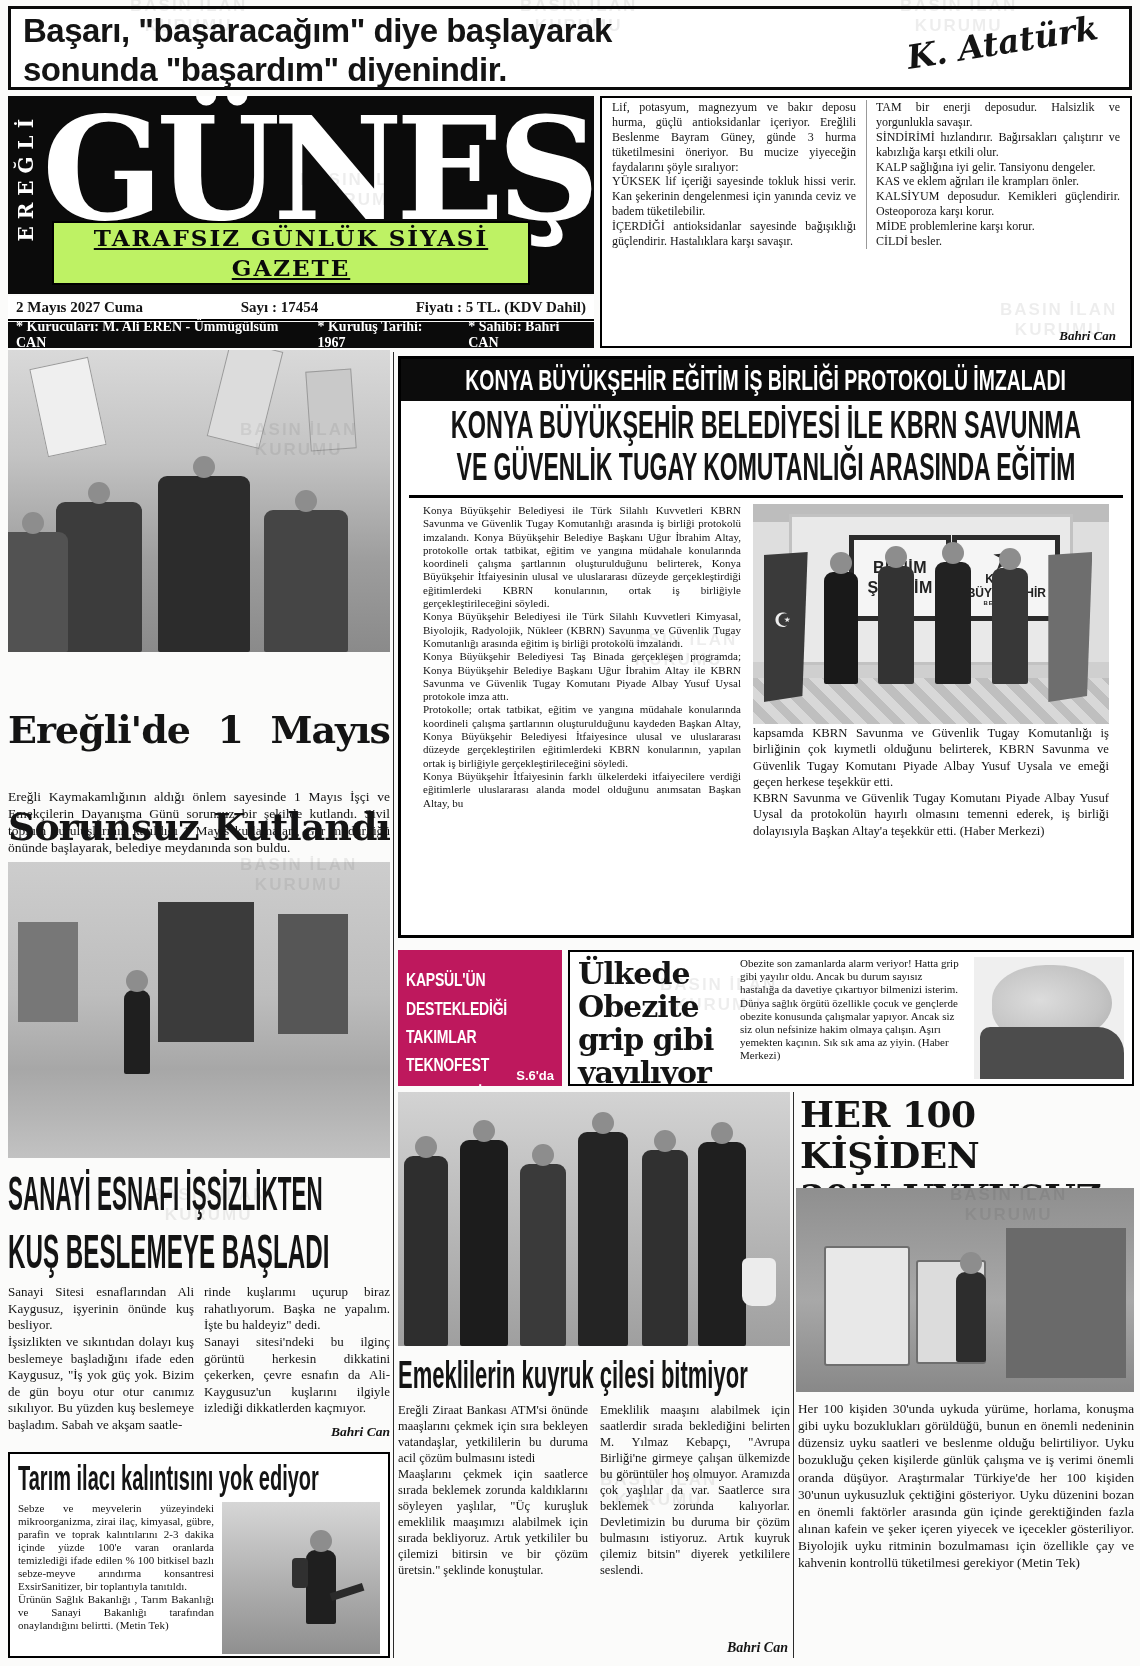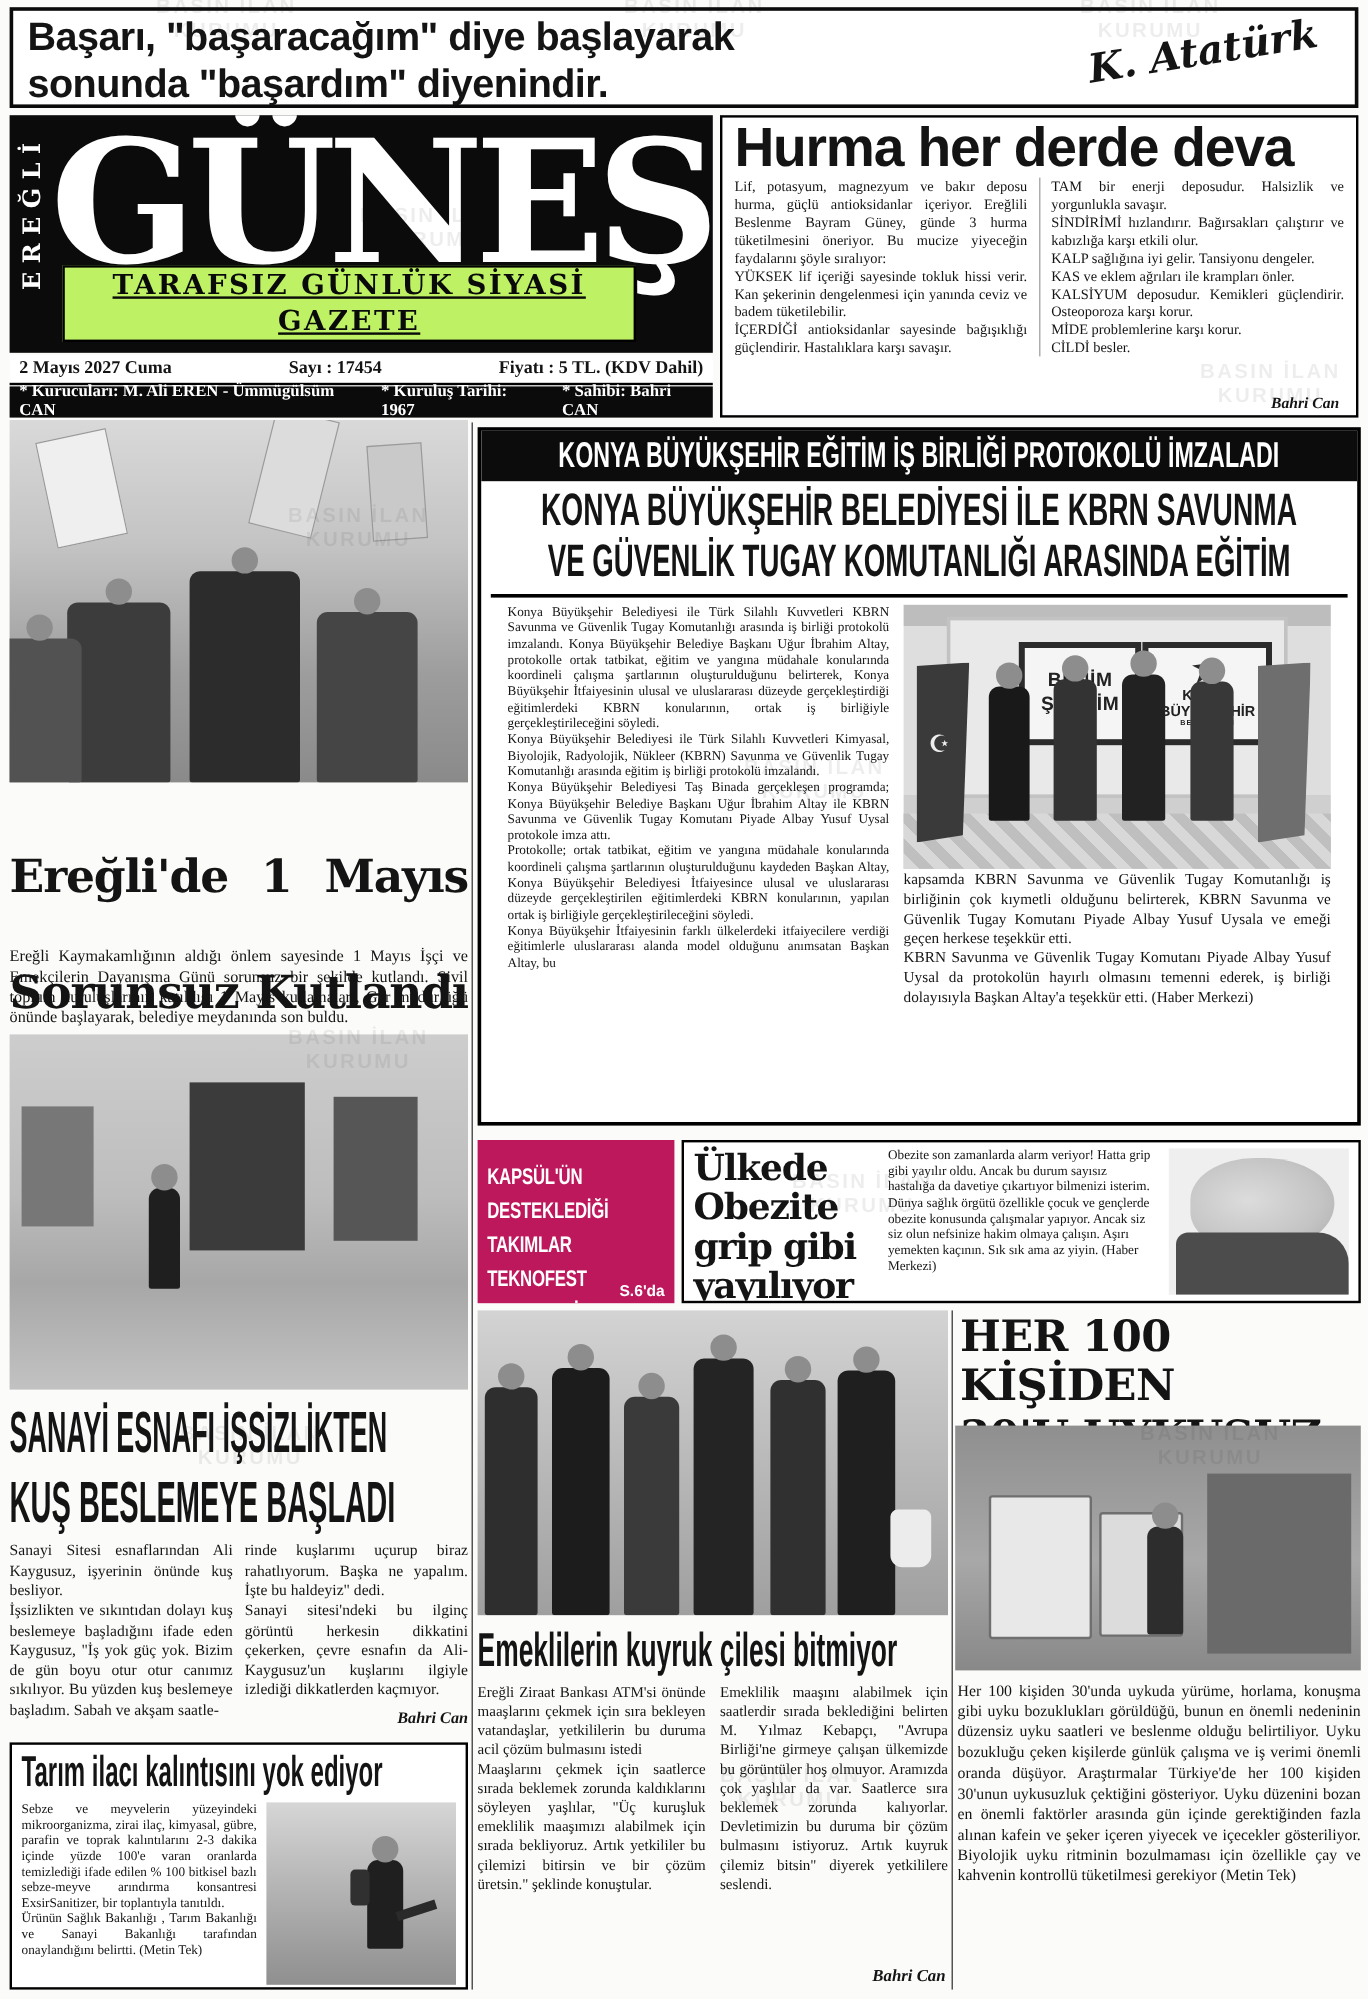--- a/index.html
+++ b/index.html
@@ -161,21 +161,20 @@
     <span>Sayı : 17454</span>
     <span>Fiyatı : 5 TL. (KDV Dahil)</span>
   </div>
   <div class="abs founders">
     <span>* Kurucuları: M. Ali EREN - Ümmügülsüm CAN</span>
     <span>* Kuruluş Tarihi: 1967</span>
     <span>* Sahibi: Bahri CAN</span>
   </div>
 
   <div class="abs hurma">
-    <div class="hurma-title">Hurma her derde deva</div>
     <div class="hurma-cols">
       <div class="hurma-col pre j">Lif, potasyum, magnezyum ve bakır deposu hurma, güçlü antioksidanlar içeriyor. Ereğlili Beslenme Bayram Güney, günde 3 hurma tüketilmesini öneriyor. Bu mucize yiyeceğin faydalarını şöyle sıralıyor:
 YÜKSEK lif içeriği sayesinde tokluk hissi verir. Kan şekerinin dengelenmesi için yanında ceviz ve badem tüketilebilir.
 İÇERDİĞİ antioksidanlar sayesinde bağışıklığı güçlendirir. Hastalıklara karşı savaşır.</div>
       <div class="hurma-col hurma-col2 pre j">TAM bir enerji deposudur. Halsizlik ve yorgunlukla savaşır.
 SİNDİRİMİ hızlandırır. Bağırsakları çalıştırır ve kabızlığa karşı etkili olur.
 KALP sağlığına iyi gelir. Tansiyonu dengeler.
 KAS ve eklem ağrıları ile krampları önler.
 KALSİYUM deposudur. Kemikleri güçlendirir. Osteoporoza karşı korur.
 MİDE problemlerine karşı korur.

